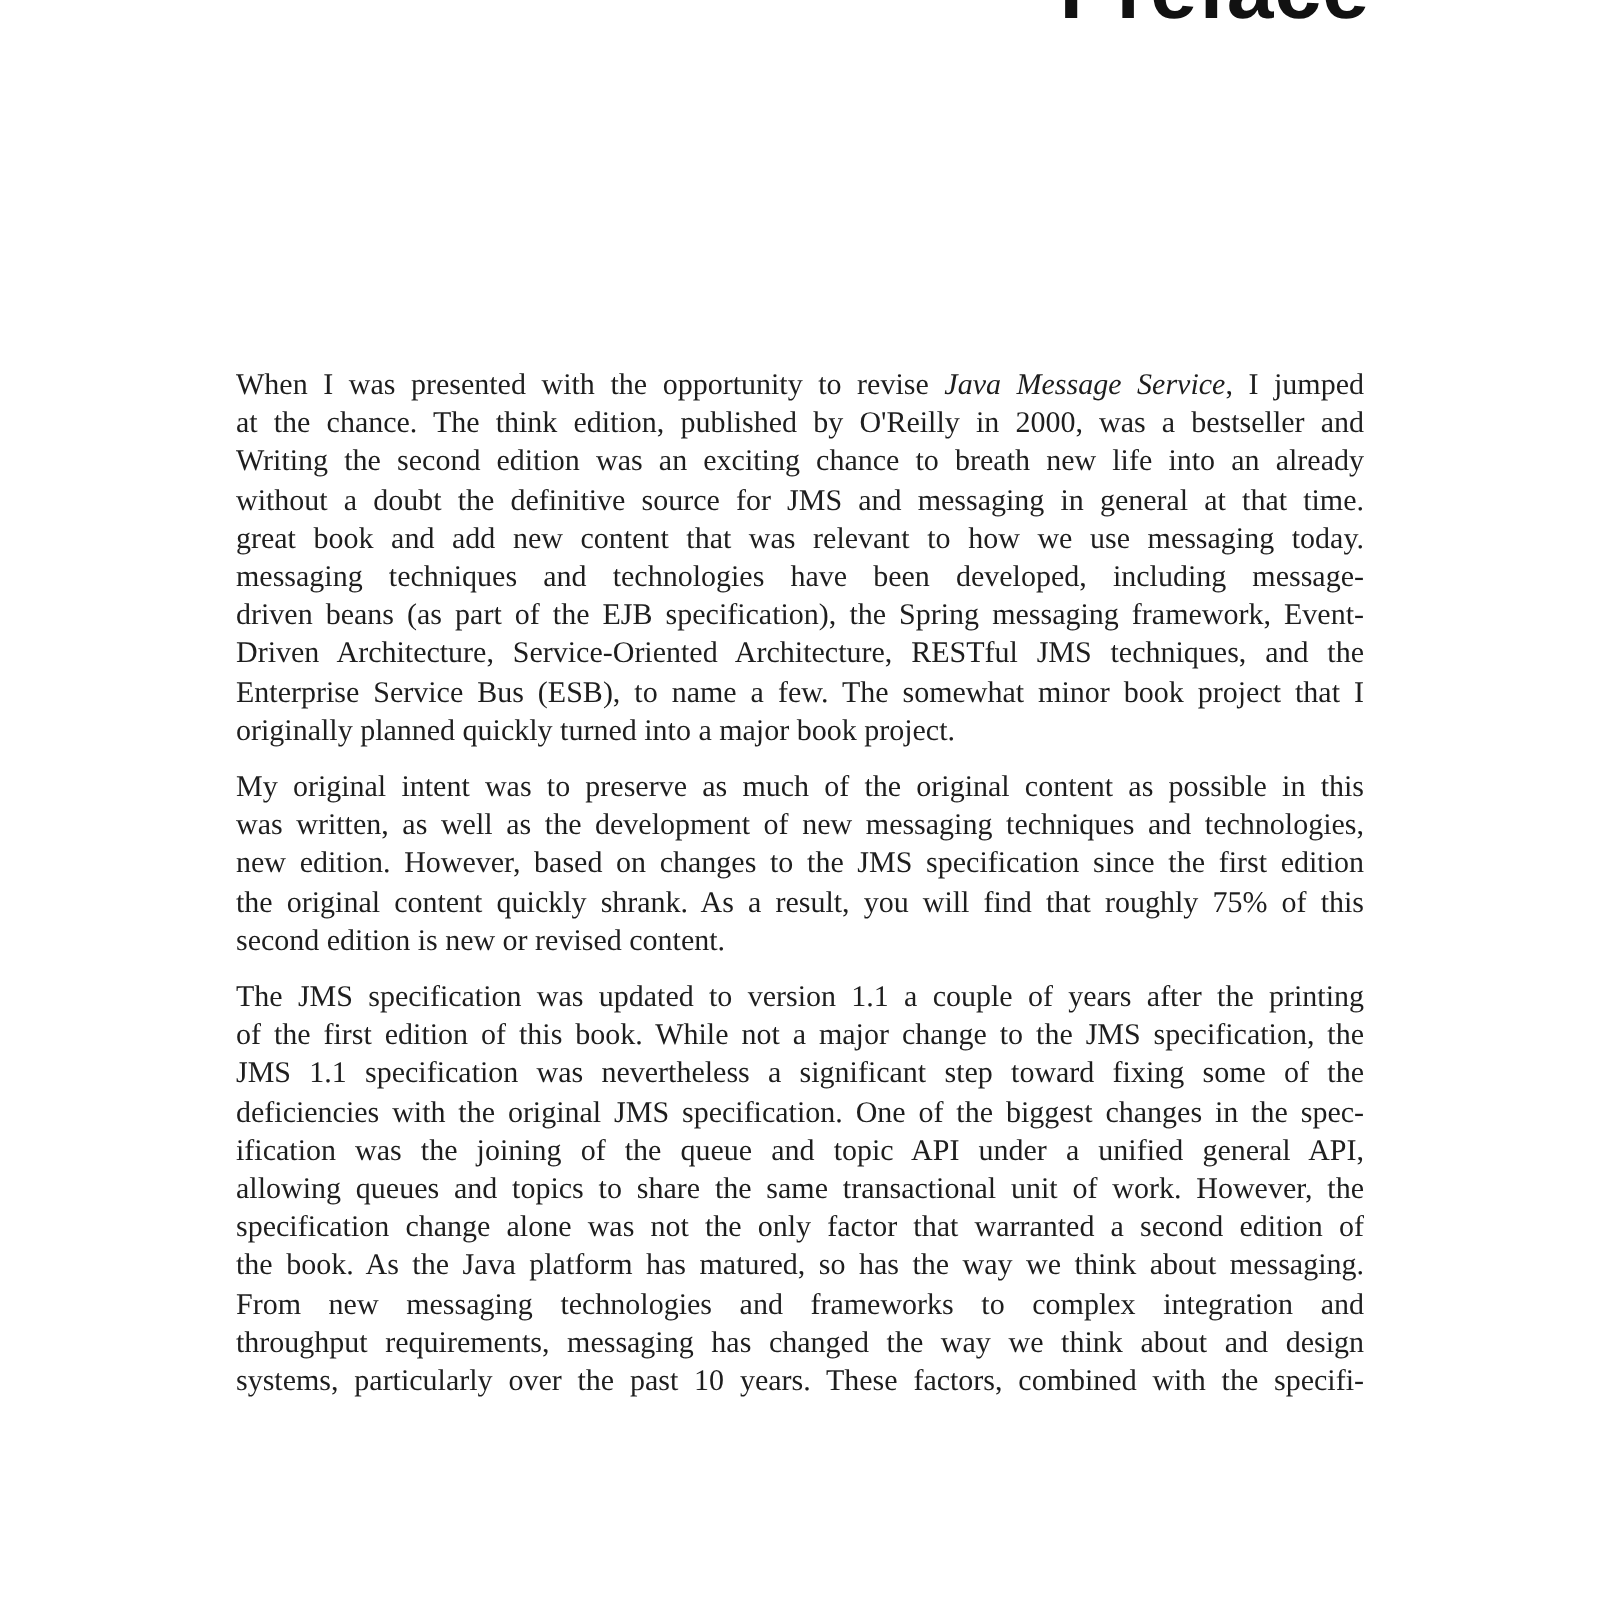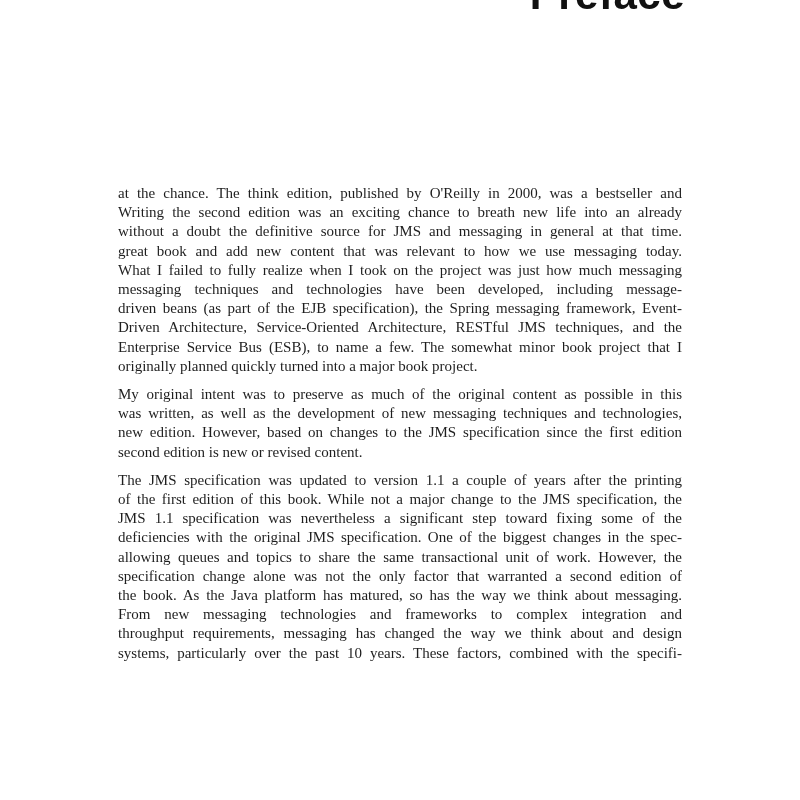--- a/index.html
+++ b/index.html
@@ -53,42 +53,44 @@
     font-style: italic;
   }
 </style>
 </head>
 <body>
 
 <div class="page">
   <h1 class="chapter-title">Preface</h1>
   <div class="body-text">
       <div class="paragraph">
+        <div class="line"><span>When I was presented with the opportunity to revise </span><em>Java Message Service</em><span>, I jumped</span></div>
         <div class="line"><span>at the chance. The think edition, published by O'Reilly in 2000, was a bestseller and</span></div>
         <div class="line"><span>Writing the second edition was an exciting chance to breath new life into an already</span></div>
         <div class="line"><span>without a doubt the definitive source for JMS and messaging in general at that time.</span></div>
         <div class="line"><span>great book and add new content that was relevant to how we use messaging today.</span></div>
-        <div class="line"><span>What I failed to fully realize when I took on the project was just how much messaging</span></div>
         <div class="line"><span>messaging techniques and technologies have been developed, including message-</span></div>
         <div class="line"><span>driven beans (as part of the EJB specification), the Spring messaging framework, Event-</span></div>
         <div class="line"><span>Driven Architecture, Service-Oriented Architecture, RESTful JMS techniques, and the</span></div>
         <div class="line"><span>Enterprise Service Bus (ESB), to name a few. The somewhat minor book project that I</span></div>
         <div class="line last"><span>originally planned quickly turned into a major book project.</span></div>
       </div>
       <div class="paragraph">
         <div class="line"><span>My original intent was to preserve as much of the original content as possible in this</span></div>
         <div class="line"><span>was written, as well as the development of new messaging techniques and technologies,</span></div>
         <div class="line"><span>new edition. However, based on changes to the JMS specification since the first edition</span></div>
+        <div class="line"><span>the original content quickly shrank. As a result, you will find that roughly 75% of this</span></div>
         <div class="line last"><span>second edition is new or revised content.</span></div>
       </div>
       <div class="paragraph">
         <div class="line"><span>The JMS specification was updated to version 1.1 a couple of years after the printing</span></div>
         <div class="line"><span>of the first edition of this book. While not a major change to the JMS specification, the</span></div>
         <div class="line"><span>JMS 1.1 specification was nevertheless a significant step toward fixing some of the</span></div>
         <div class="line"><span>deficiencies with the original JMS specification. One of the biggest changes in the spec-</span></div>
+        <div class="line"><span>ification was the joining of the queue and topic API under a unified general API,</span></div>
         <div class="line"><span>allowing queues and topics to share the same transactional unit of work. However, the</span></div>
         <div class="line"><span>specification change alone was not the only factor that warranted a second edition of</span></div>
         <div class="line"><span>the book. As the Java platform has matured, so has the way we think about messaging.</span></div>
         <div class="line"><span>From new messaging technologies and frameworks to complex integration and</span></div>
         <div class="line"><span>throughput requirements, messaging has changed the way we think about and design</span></div>
         <div class="line"><span>systems, particularly over the past 10 years. These factors, combined with the specifi-</span></div>
       </div>
     </div>
 </div>
 

